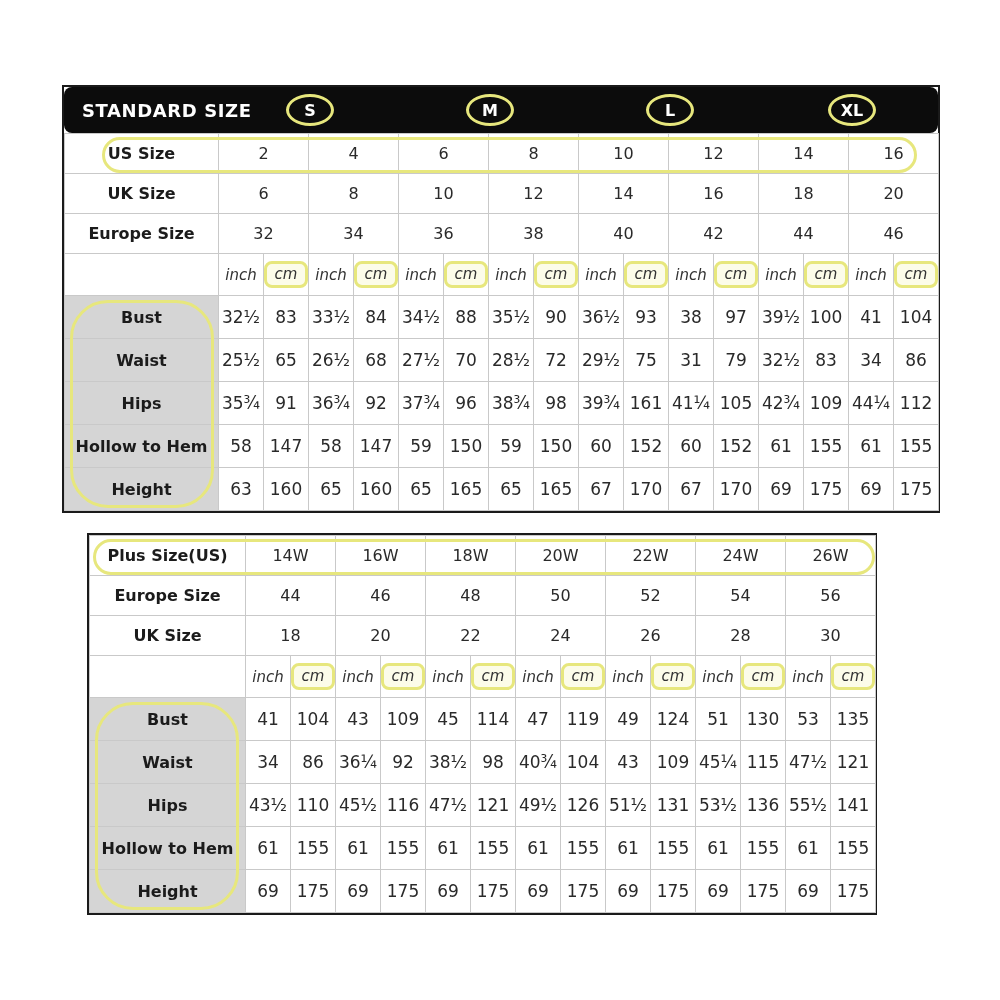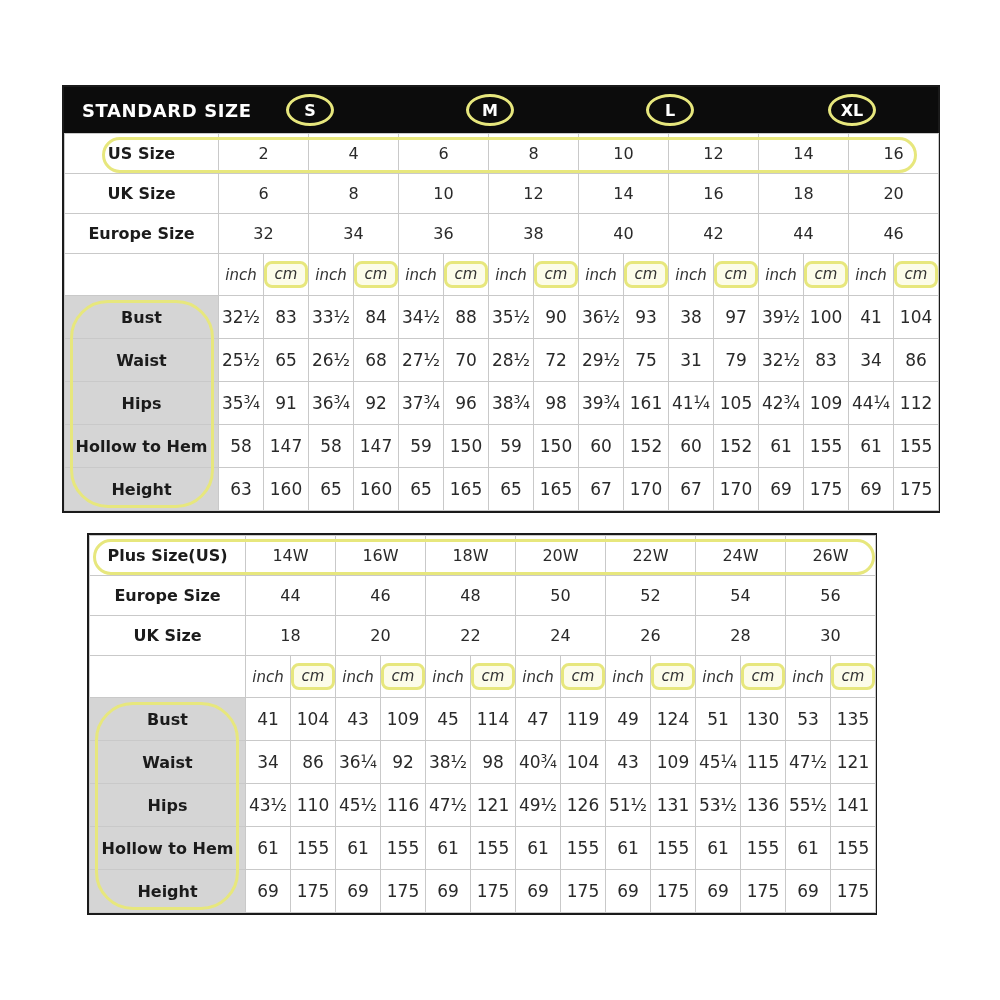--- a/index.html
+++ b/index.html
@@ -7,21 +7,21 @@
     width:1000px;height:1000px;background:#ffffff;position:relative;
     font-family:"DejaVu Sans","Liberation Sans",sans-serif;
     --hl:#e7e77d; --hdr:#0c0c0c; --lblbg:#d5d5d5; --grid:#c9c9c9; --outer:#1a1a1a; --tips:#e14f63; --txt:#2a2a2a;
   }
   .page{position:absolute;inset:0;}
 
   section.tbl{position:absolute;border:2px solid var(--outer);background:#fff;box-sizing:border-box;}
   .standard{left:62px;top:85px;width:878px;}
   .plus{left:62px;top:533px;width:790px;margin-left:25px;}
 
-  .bar{height:46px;background:var(--hdr);display:flex;align-items:center;position:relative;}
+  .bar{height:46px;background:var(--hdr);display:flex;align-items:center;position:relative;border-radius:8px;}
   .bar-title{color:#ffffff;font-weight:bold;font-size:18px;letter-spacing:.6px;padding-left:18px;}
   .badge{position:absolute;top:7px;width:48px;height:32px;border:3px solid var(--hl);border-radius:50%;
     color:#fff;font-weight:bold;font-size:16px;display:flex;align-items:center;justify-content:center;box-sizing:border-box;}
 
   table{border-collapse:collapse;table-layout:fixed;width:100%;padding-left:13px;}
   td,th{border:1px solid var(--grid);text-align:center;vertical-align:middle;padding:0;overflow:hidden;}
   th.lbl{font-weight:bold;font-size:16px;color:#1b1b1b;background:#fff;}
   th.lbl.gray{background:var(--lblbg);}
   td{font-size:17px;color:var(--txt);font-weight:400;}
   tr.row-top{height:40px;} tr.row-top td{font-size:16px;}

